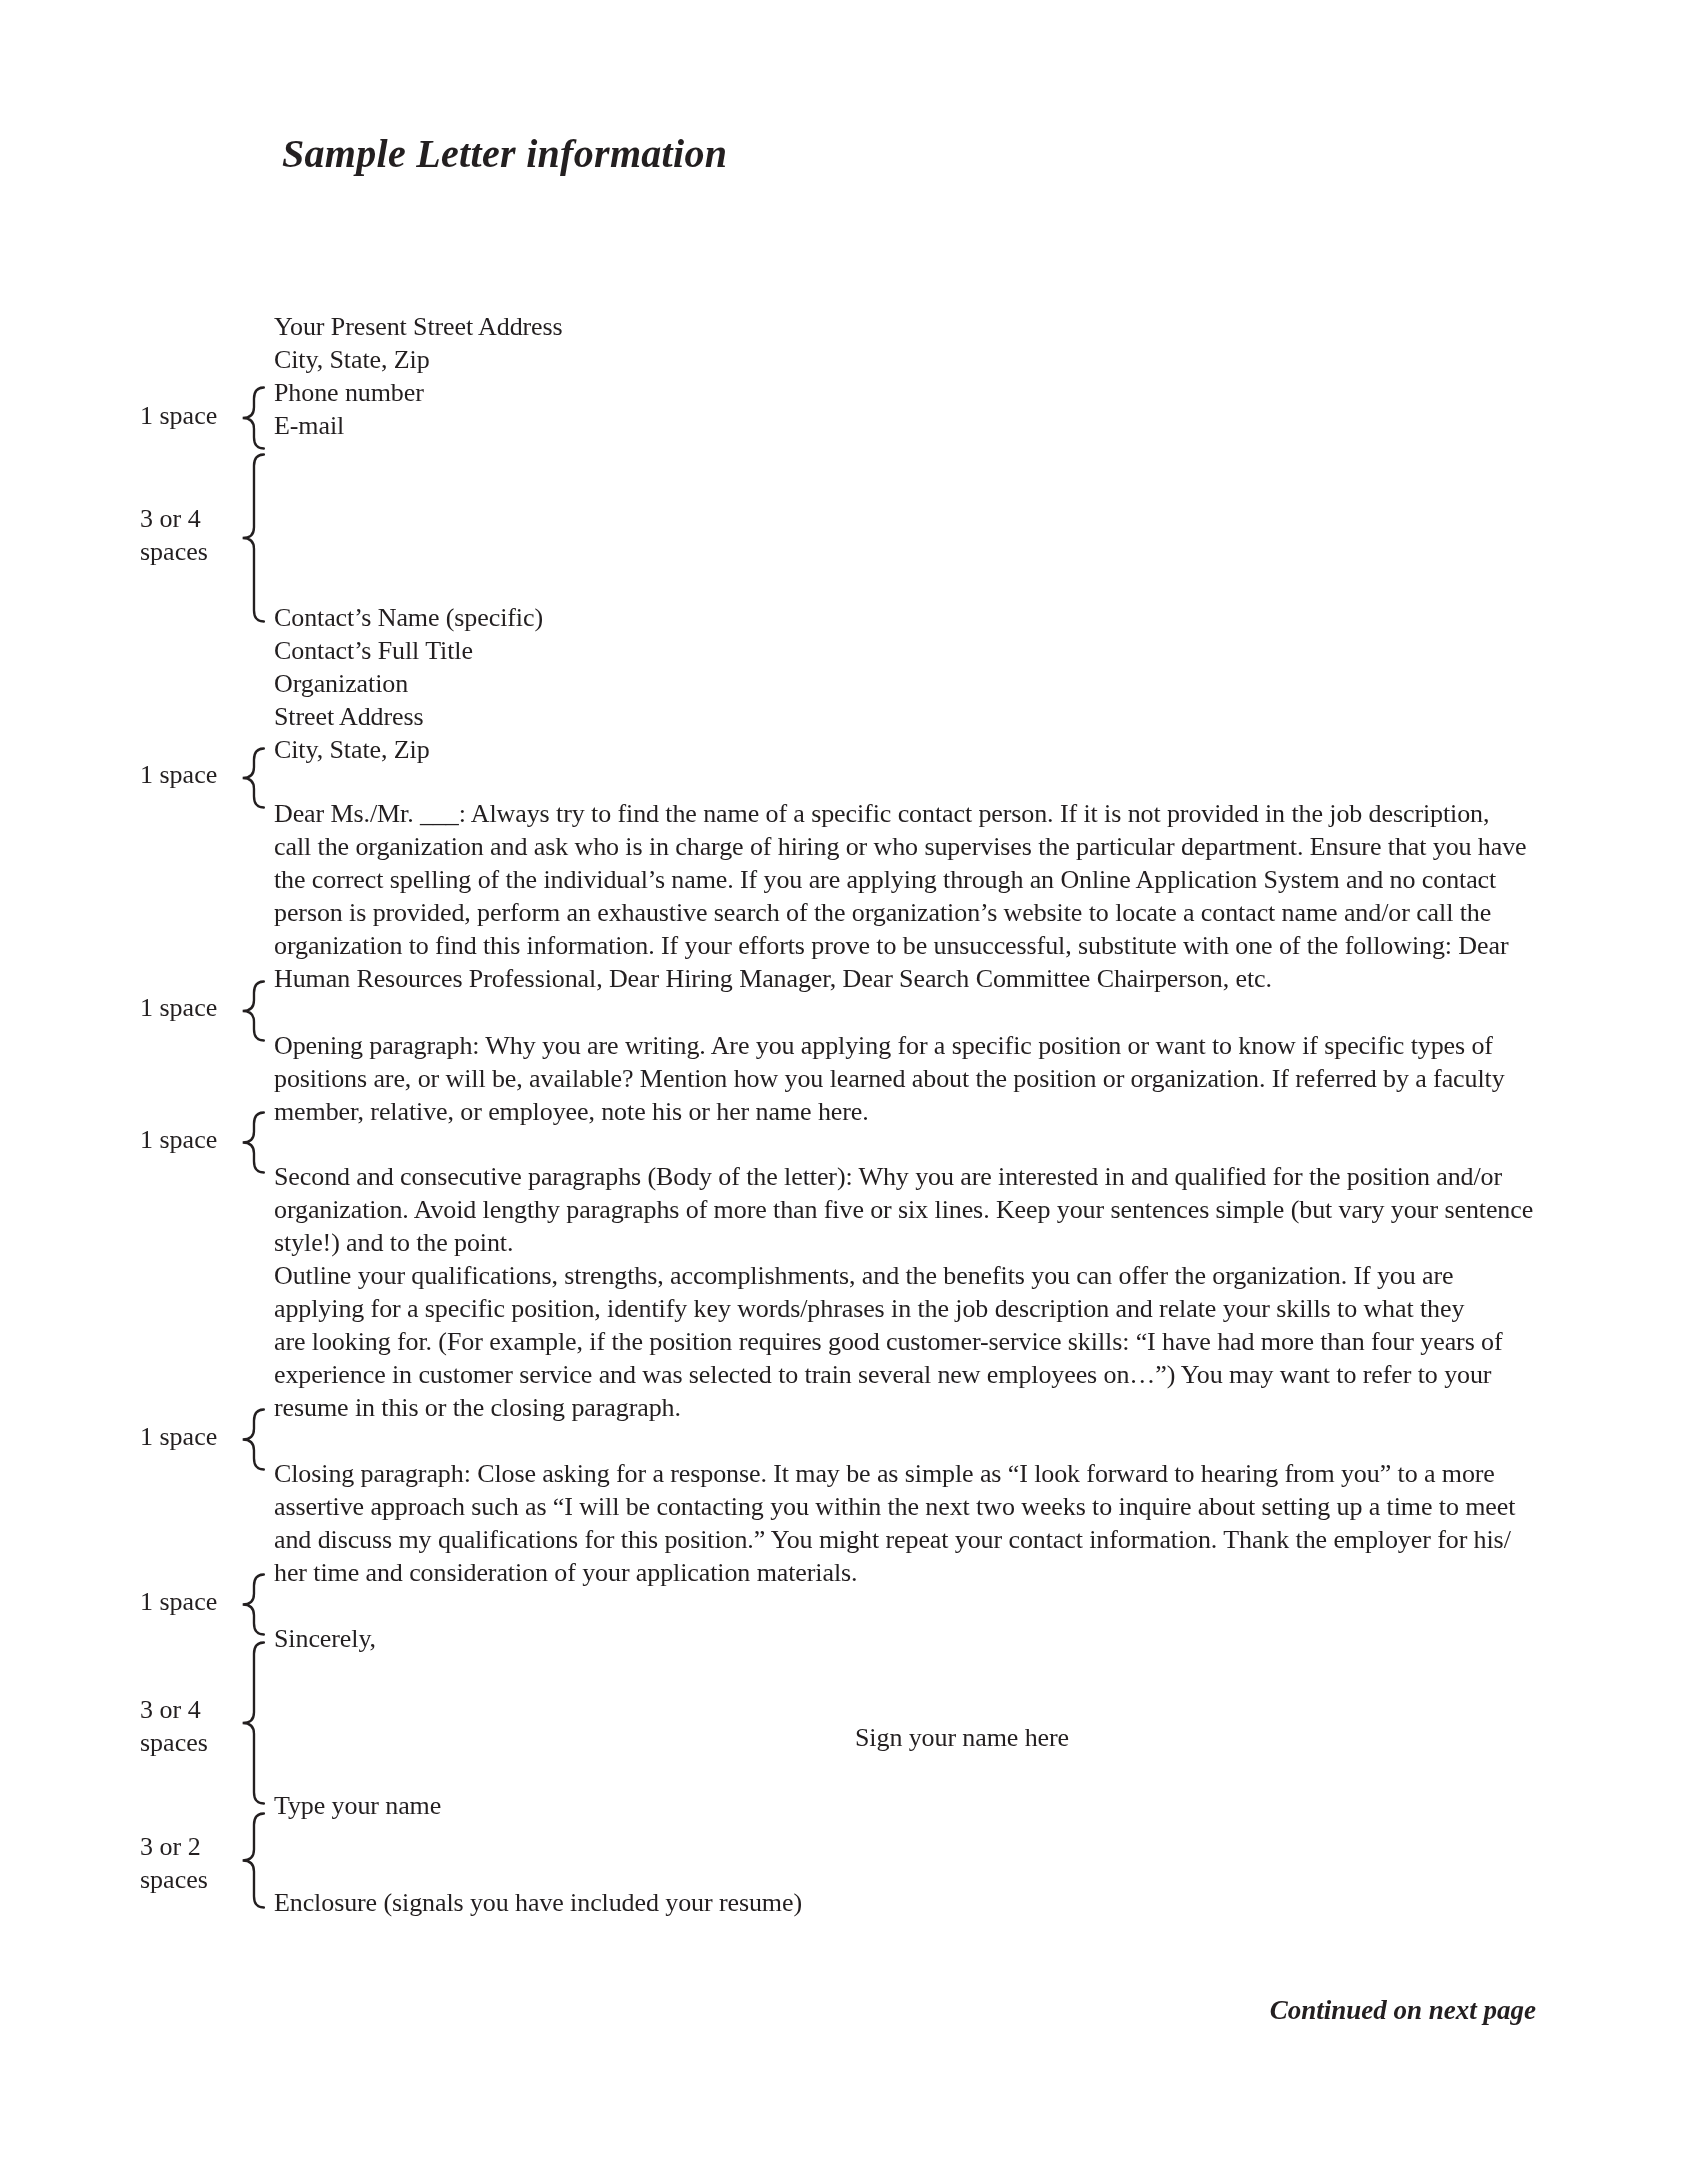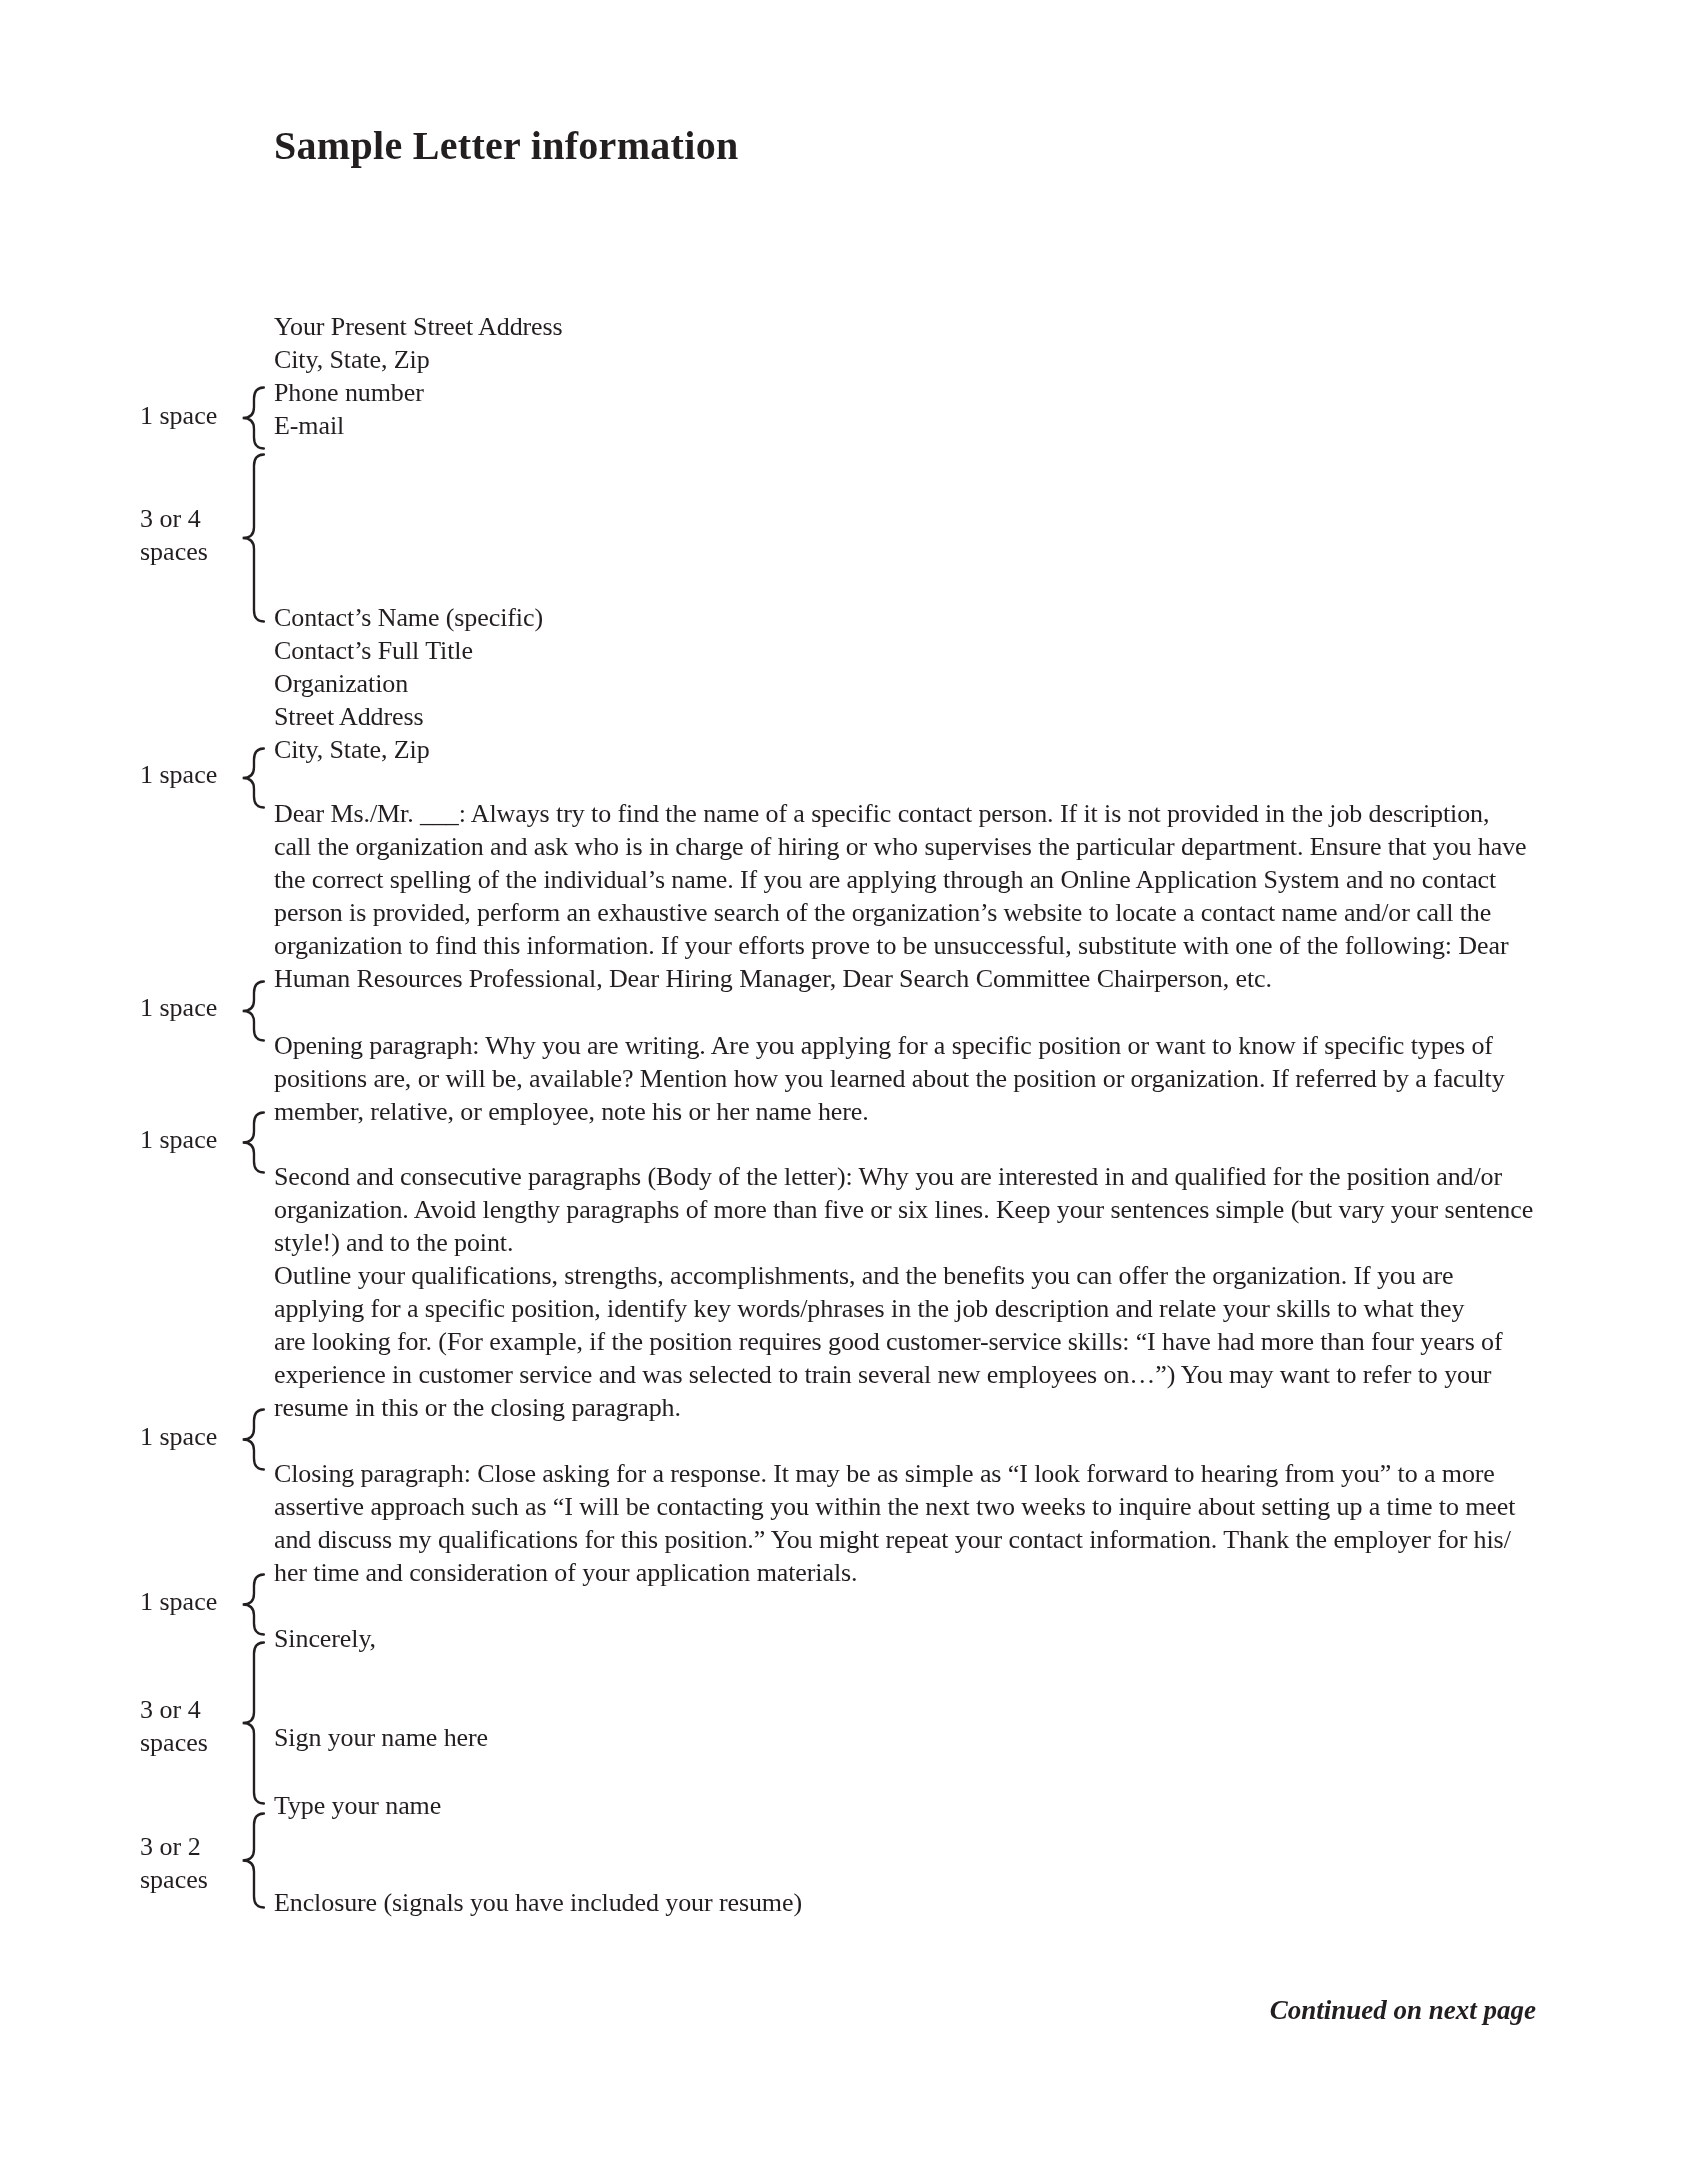--- a/index.html
+++ b/index.html
@@ -5,23 +5,23 @@
   html,body{margin:0;padding:0;background:#ffffff;}
   .page{
     position:relative;
     width:1683px;height:2178px;
     background:#ffffff;
     color:#231f20;
     font-family:"Liberation Serif", serif;
     overflow:hidden;
   }
   .title{
-    position:absolute;left:274px;top:123px;margin:0;
+    position:absolute;left:274px;top:123px;margin:8px;
     font-size:40px;line-height:46px;
-    font-weight:bold;
+    font-weight:bold;font-style:italic;
     letter-spacing:0.3px;
   }
   .tblock{
     position:absolute;left:274px;width:1376px;
     font-size:26px;line-height:33px;
     white-space:pre-line;
     letter-spacing:-0.1px;
   }
   .anno-label{
     position:absolute;left:140px;width:89px;
@@ -31,21 +31,21 @@
   svg.brace{position:absolute;left:240px;width:26px;overflow:visible;}
   
   #sender-block{top:270px;margin-top:40px;}
   #date-line{top:436px;}
   #contact-block{top:601px;}
   #salutation-para{top:797px;}
   #opening-para{top:1029px;}
   #body-para{top:1160px;}
   #closing-para{top:1457px;}
   #signoff-line{top:1622px;}
-  #sign-line{top:1721px;}
+  #sign-line{top:1721px;text-align:center;}
   #type-line{top:1789px;}
   #enclosure-line{top:1886px;}
   .continued{
     position:absolute;right:147px;top:1994px;
     font-size:27px;line-height:33px;
     font-weight:bold;font-style:italic;
   }
   
   #br0{top:386px;height:64px;}
   #br1{top:453px;height:170px;}

